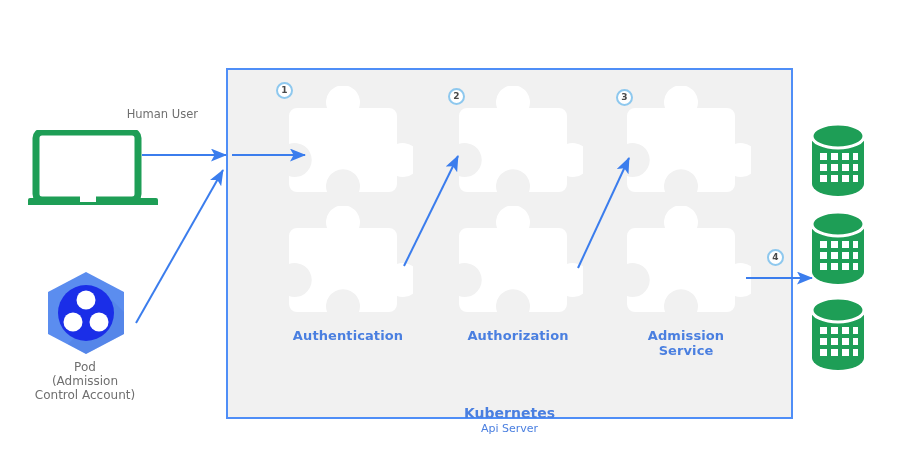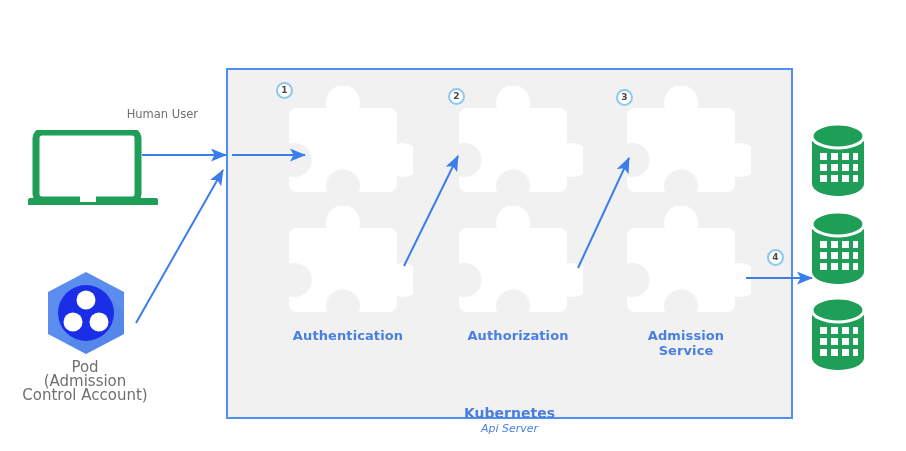--- a/index.html
+++ b/index.html
@@ -80,21 +80,20 @@
     margin-top: 26px;
   }
   .k8s-title {
     color: #4a7fe0;
     font-weight: bold;
     font-size: 14px;
     line-height: 17px;
   }
   .k8s-sub {
     color: #4a7fe0;
-    font-style: italic;
     font-size: 11px;
     line-height: 14px;
   }
 
   
   .user-label {
     position: absolute;
     left: 28px;
     top: 107px;
     width: 170px;
@@ -114,21 +113,21 @@
     left: 40px;
     top: 270px;
   }
   .pod-label {
     position: absolute;
     left: 5px;
     top: 360px;
     width: 160px;
     text-align: center;
     color: #6f6f6f;
-    font-size: 15px;
+    font-size: 12px;
     line-height: 14px;
   }
 
   
   .db {
     position: absolute;
     width: 52px;
     height: 72px;
   }
 

